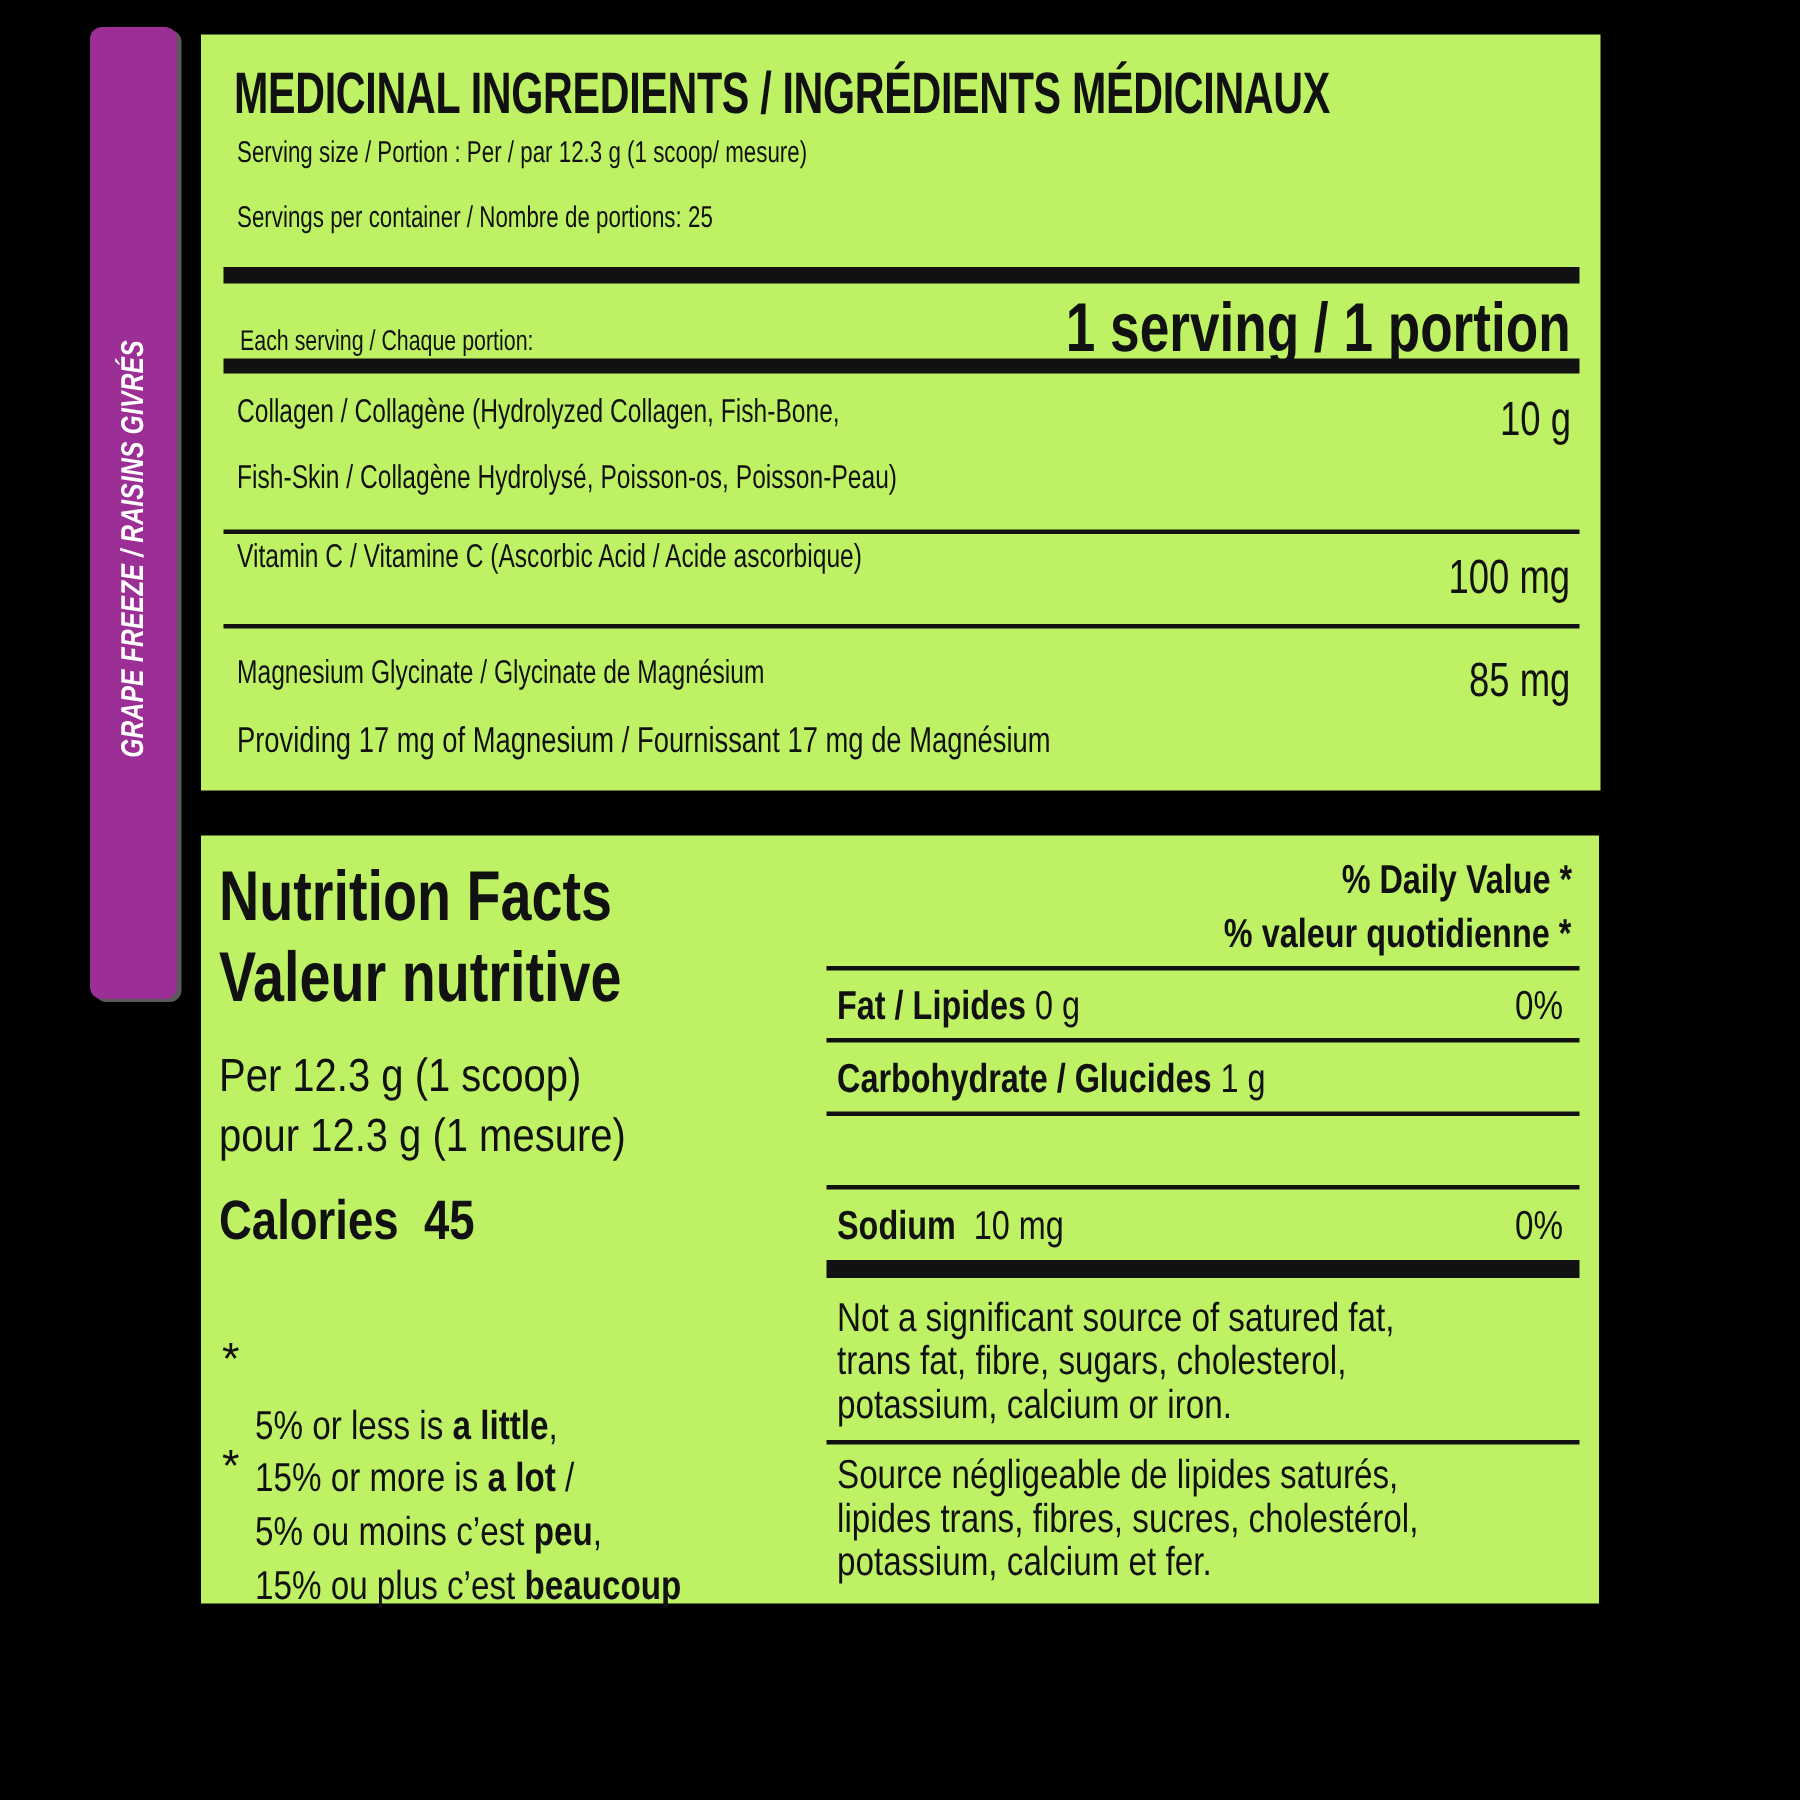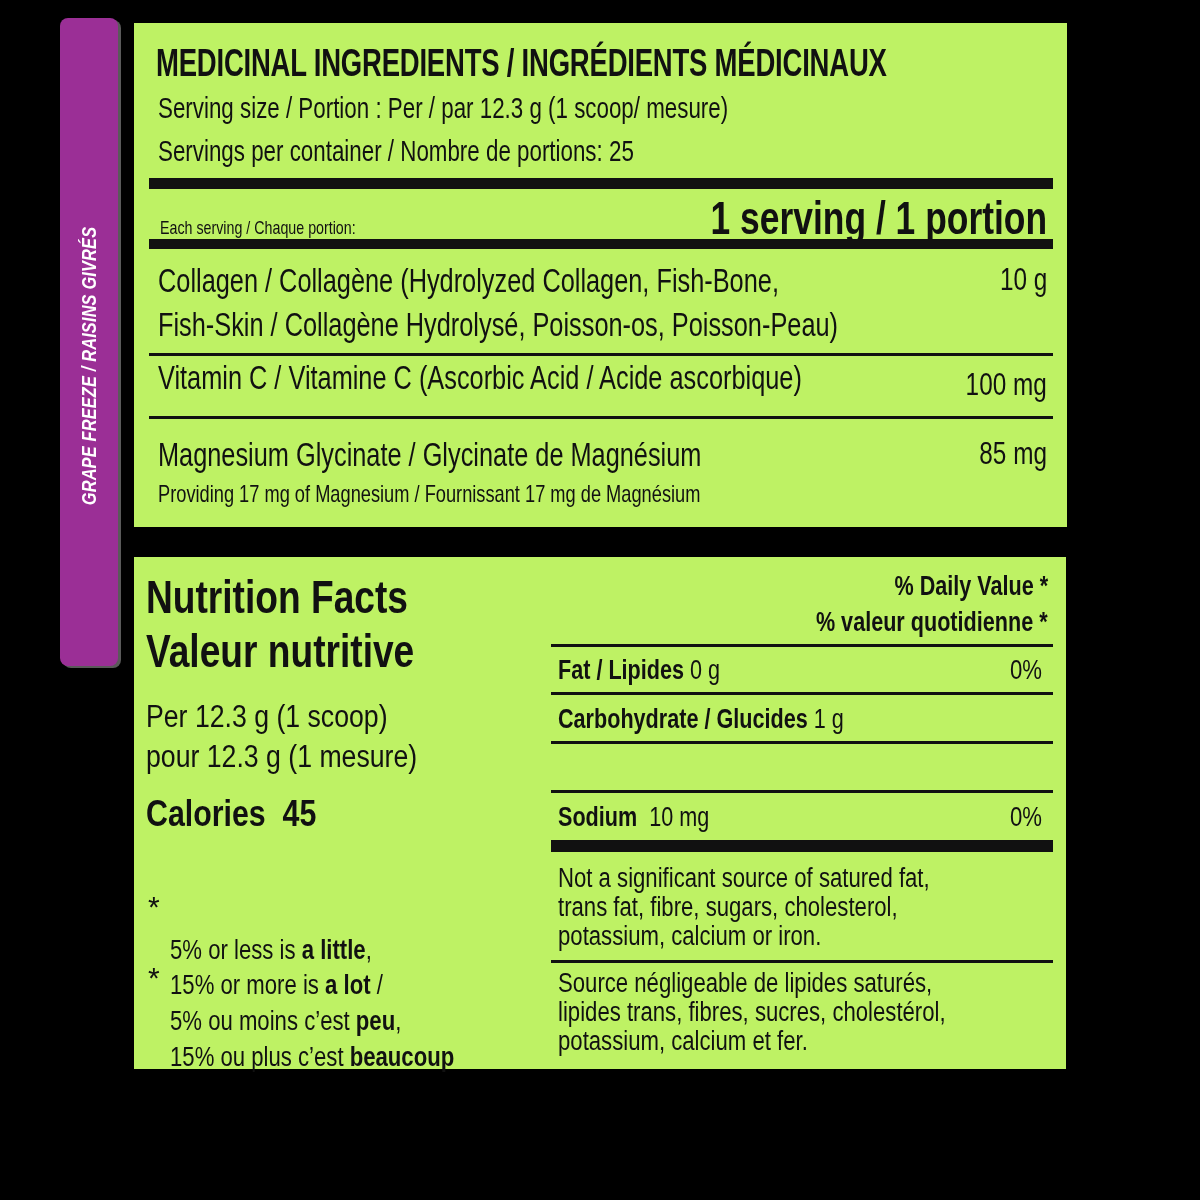--- a/index.html
+++ b/index.html
@@ -28,30 +28,30 @@
   .cond { display: inline-block; transform-origin: left center; white-space: nowrap; }
   .cond-r { display: inline-block; transform-origin: right center; white-space: nowrap; }
 
   
   .med-title {
     position: absolute; left: 22px; top: 18px; font-size: 39px; font-weight: bold;
     letter-spacing: -0.3px;
   }
   .med-title .cond { transform: scaleX(0.705); }
   .med-line {
-    position: absolute; left: 24px; font-size: 30px; text-align: right;
+    position: absolute; left: 24px; font-size: 20px; text-align: right;
   }
   .med-line .cond { transform: scaleX(0.745); }
   .thick-rule { position: absolute; left: 15px; width: 904px; background: #111; }
   .thin-rule { position: absolute; left: 15px; width: 904px; height: 3px; background: #111; }
   .each-label { position: absolute; left: 26px; top: 194px; font-size: 19px; }
   .each-label .cond { transform: scaleX(0.75); }
   .each-value { position: absolute; right: 20px; top: 168px; font-size: 46px; font-weight: bold; }
   .each-value .cond-r { transform: scaleX(0.77); }
-  .ing-name { position: absolute; left: 24px; font-size: 34px; }
+  .ing-name { position: absolute; left: 24px; font-size: 22px; }
   .ing-name .cond { transform: scaleX(0.745); }
   .ing-sub { position: absolute; left: 24px; font-size: 24px; }
   .ing-sub .cond { transform: scaleX(0.76); }
   .ing-amt { position: absolute; right: 20px; font-size: 32px; }
   .ing-amt .cond-r { transform: scaleX(0.76); }
 
   
   .nf-title { position: absolute; left: 12px; font-size: 47px; font-weight: bold; }
   .nf-title .cond { transform: scaleX(0.79); }
   .nf-per { position: absolute; left: 12px; font-size: 31px; }

